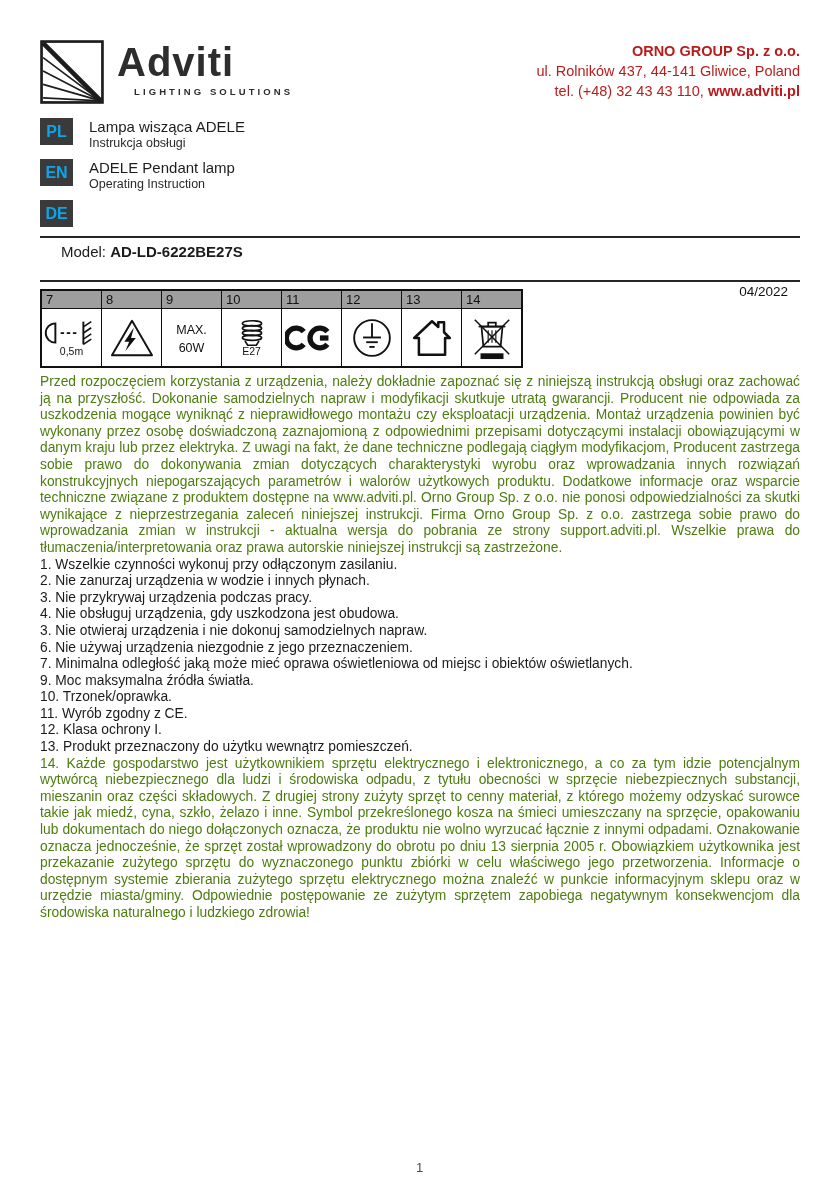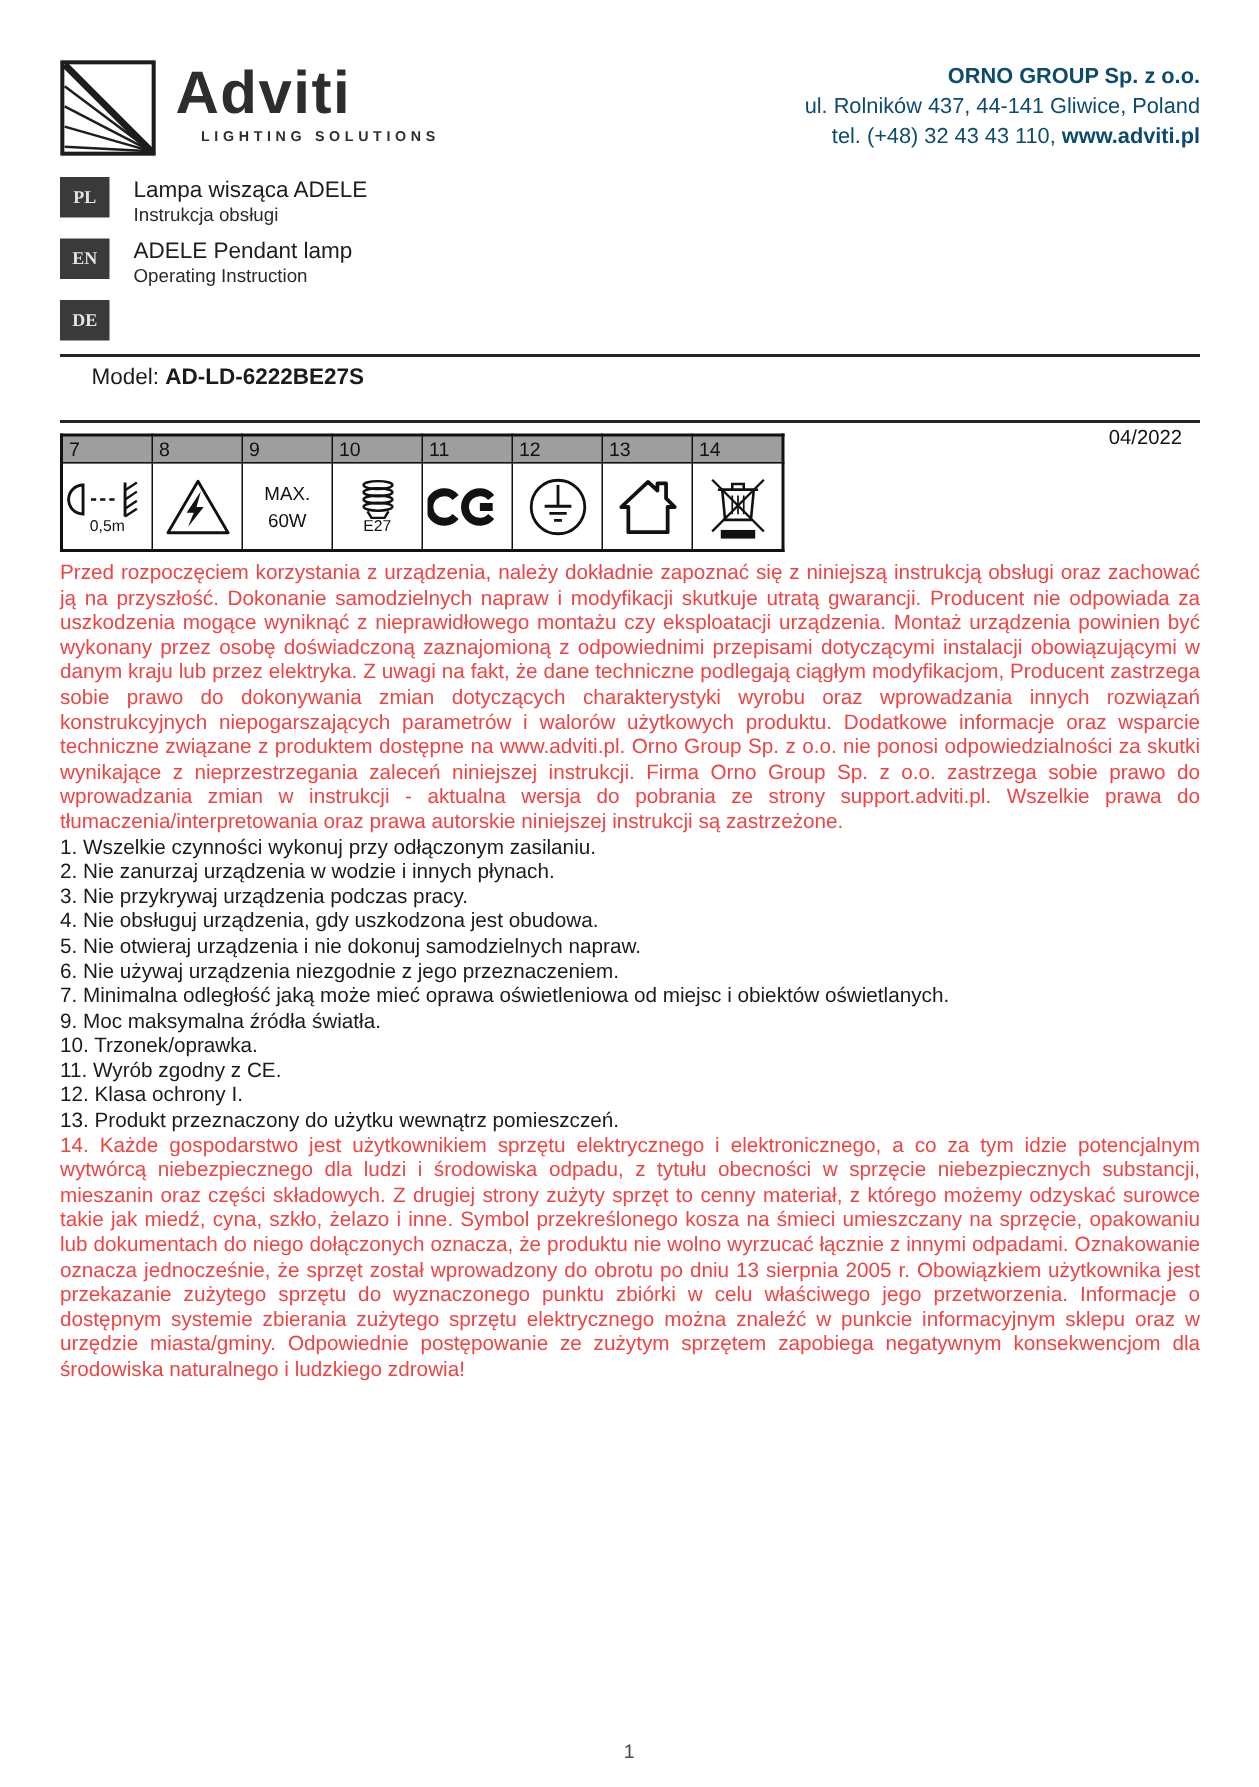--- a/index.html
+++ b/index.html
@@ -6,28 +6,28 @@
   .page{width:839px;height:1191px;position:relative;background:#fff;overflow:hidden;
         font-family:"Liberation Sans","DejaVu Sans",sans-serif;color:#1c1c1c;}
   .content{padding:40px 39px 0 40px;}
 
   
   .header{display:flex;justify-content:space-between;align-items:flex-start;}
   .logo{display:flex;align-items:flex-start;gap:13px;}
   .logo-text{padding-top:1px;}
   .brand{font-size:40px;font-weight:bold;color:#2d2d2d;line-height:42px;letter-spacing:1px;}
   .tagline{font-size:9.5px;letter-spacing:3.1px;font-weight:bold;color:#2d2d2d;margin-top:3px;margin-left:17px;}
-  .company{text-align:right;font-size:14.5px;line-height:20px;color:#0c4a6e;padding-top:1px;}
+  .company{text-align:right;font-size:14.5px;line-height:20px;color:#b91c1c;padding-top:1px;}
   .company .bold{font-weight:bold;}
 
   
   .languages{margin-top:14px;}
   .lang-row{display:flex;align-items:flex-start;gap:16px;margin-bottom:9px;}
-  .lang-badge{width:33px;height:27px;background:#3a3a3a;color:#e5e5e5;font-weight:bold;font-size:12px;
-              display:flex;align-items:center;justify-content:center;flex:0 0 auto;font-family:Liberation Serif, serif;}
+  .lang-badge{width:33px;height:27px;background:#3a3a3a;color:#0ea5e9;font-weight:bold;font-size:16px;
+              display:flex;align-items:center;justify-content:center;flex:0 0 auto;}
   .lang-title{font-size:15px;color:#1d1d1d;line-height:17px;text-align:center;}
   .lang-sub{font-size:12.5px;color:#2a2a2a;margin-top:1px;}
 
   .hr{border-top:2px solid #262626;height:0;}
   .model-row{padding:5px 0 20px 21px;font-size:15px;color:#1b1b1b;}
   .model-value{font-weight:bold;}
 
   
   .table-zone{position:relative;margin-top:7px;}
   .date{position:absolute;right:12px;top:-5px;font-size:13.5px;color:#111;}
@@ -35,21 +35,21 @@
   table.icons td{border:1px solid #111;}
   td.num{background:#9e9e9e;font-size:13px;color:#111;padding:1px 0 1px 4px;height:15px;width:55px;line-height:14px;}
   td.body-cell{height:57px;width:55px;text-align:center;vertical-align:middle;padding:0;}
   .cap{font-size:10.5px;line-height:11px;color:#111;margin-top:-1px;}
   .maxw{font-size:12.5px;color:#111;}
   .icn{display:block;margin:0 auto;}
 
   
   .section-heading{margin-top:13px;font-size:17.5px;font-weight:bold;color:#0f0f0f;
                    border-bottom:2.5px solid #000;padding-bottom:3px;}
-  .body-text{margin-top:6px;font-size:13.8px;line-height:16.6px;color:#ef4444;}
+  .body-text{margin-top:6px;font-size:13.8px;line-height:16.6px;color:#4d7c0f;}
   .just{text-align:justify;}
   .list-line{font-size:13.8px;line-height:16.6px;color:#1b1b1b;}
   .page-num{position:absolute;bottom:16px;left:0;width:100%;text-align:center;font-size:13px;color:#4a4a4a;}
 </style>
 </head>
 <body>
 
 <div class="page">
   <div class="content">
 
@@ -186,21 +186,21 @@
       </tbody>
         </table>
     </div>
 
     <div class="body-text just">Przed rozpoczęciem korzystania z urządzenia, należy dokładnie zapoznać się z niniejszą instrukcją obsługi oraz zachować ją na przyszłość. Dokonanie samodzielnych napraw i modyfikacji skutkuje utratą gwarancji. Producent nie odpowiada za uszkodzenia mogące wyniknąć z nieprawidłowego montażu czy eksploatacji urządzenia. Montaż urządzenia powinien być wykonany przez osobę doświadczoną zaznajomioną z odpowiednimi przepisami dotyczącymi instalacji obowiązującymi w danym kraju lub przez elektryka. Z uwagi na fakt, że dane techniczne podlegają ciągłym modyfikacjom, Producent zastrzega sobie prawo do dokonywania zmian dotyczących charakterystyki wyrobu oraz wprowadzania innych rozwiązań konstrukcyjnych niepogarszających parametrów i walorów użytkowych produktu. Dodatkowe informacje oraz wsparcie techniczne związane z produktem dostępne na www.adviti.pl. Orno Group Sp. z o.o. nie ponosi odpowiedzialności za skutki wynikające z nieprzestrzegania zaleceń niniejszej instrukcji. Firma Orno Group Sp. z o.o. zastrzega sobie prawo do wprowadzania zmian w instrukcji - aktualna wersja do pobrania ze strony support.adviti.pl. Wszelkie prawa do tłumaczenia/interpretowania oraz prawa autorskie niniejszej instrukcji są zastrzeżone.</div>
     <div>
       <div class="list-line">1. Wszelkie czynności wykonuj przy odłączonym zasilaniu.</div>
       <div class="list-line">2. Nie zanurzaj urządzenia w wodzie i innych płynach.</div>
       <div class="list-line">3. Nie przykrywaj urządzenia podczas pracy.</div>
       <div class="list-line">4. Nie obsługuj urządzenia, gdy uszkodzona jest obudowa.</div>
-      <div class="list-line">5. Nie otwieraj urządzenia i nie dokonuj samodzielnych napraw.</div>
+      <div class="list-line">3. Nie otwieraj urządzenia i nie dokonuj samodzielnych napraw.</div>
       <div class="list-line">6. Nie używaj urządzenia niezgodnie z jego przeznaczeniem.</div>
       <div class="list-line">7. Minimalna odległość jaką może mieć oprawa oświetleniowa od miejsc i obiektów oświetlanych.</div>
       <div class="list-line">9. Moc maksymalna źródła światła.</div>
       <div class="list-line">10. Trzonek/oprawka.</div>
       <div class="list-line">11. Wyrób zgodny z CE.</div>
       <div class="list-line">12. Klasa ochrony I.</div>
       <div class="list-line">13. Produkt przeznaczony do użytku wewnątrz pomieszczeń.</div>
     </div>
     <div class="body-text just" style="margin-top:0;">14. Każde gospodarstwo jest użytkownikiem sprzętu elektrycznego i elektronicznego, a co za tym idzie potencjalnym wytwórcą niebezpiecznego dla ludzi i środowiska odpadu, z tytułu obecności w sprzęcie niebezpiecznych substancji, mieszanin oraz części składowych. Z drugiej strony zużyty sprzęt to cenny materiał, z którego możemy odzyskać surowce takie jak miedź, cyna, szkło, żelazo i inne. Symbol przekreślonego kosza na śmieci umieszczany na sprzęcie, opakowaniu lub dokumentach do niego dołączonych oznacza, że produktu nie wolno wyrzucać łącznie z innymi odpadami. Oznakowanie oznacza jednocześnie, że sprzęt został wprowadzony do obrotu po dniu 13 sierpnia 2005 r. Obowiązkiem użytkownika jest przekazanie zużytego sprzętu do wyznaczonego punktu zbiórki w celu właściwego jego przetworzenia. Informacje o dostępnym systemie zbierania zużytego sprzętu elektrycznego można znaleźć w punkcie informacyjnym sklepu oraz w urzędzie miasta/gminy. Odpowiednie postępowanie ze zużytym sprzętem zapobiega negatywnym konsekwencjom dla środowiska naturalnego i ludzkiego zdrowia!</div>
   </div>

